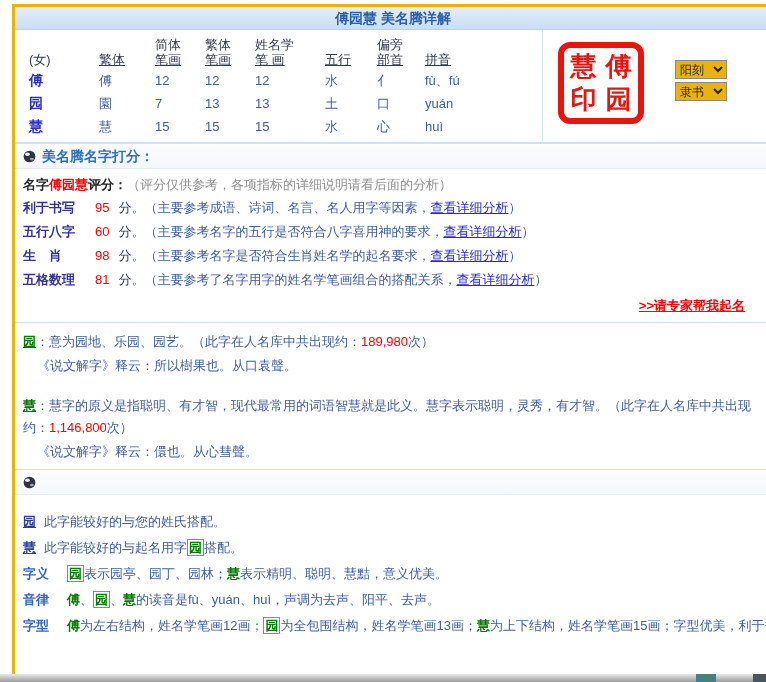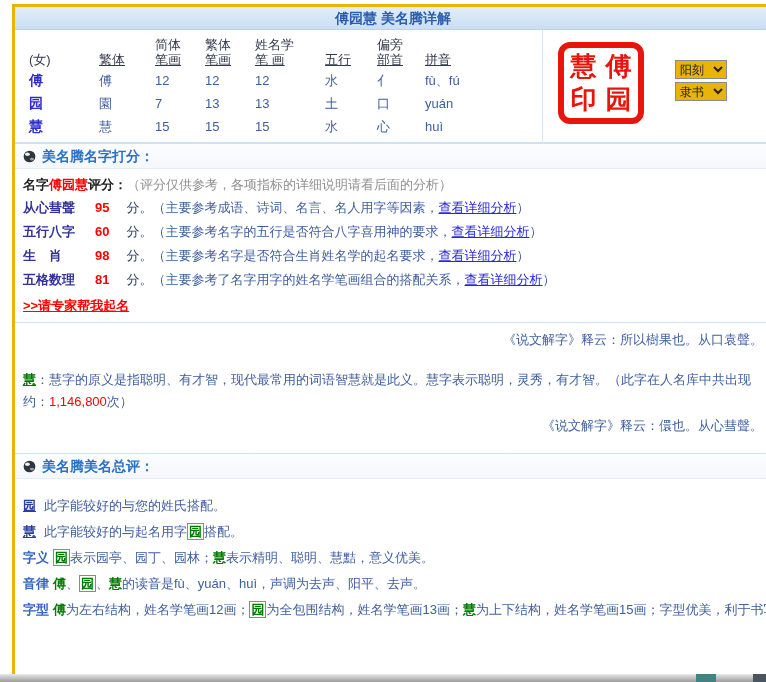--- a/index.html
+++ b/index.html
@@ -33,35 +33,35 @@
   .section:first-of-type{border-top:none;}
   .section-header{height:24px;line-height:24px;padding-left:8px;background:linear-gradient(#fdfdfe,#f4f7fb);
         border-bottom:1px solid #e4edf7;display:flex;align-items:center;}
   .section-title{color:#2a72c4;font-weight:bold;font-size:14px;margin-left:6px;}
   .globe{width:13px;height:13px;display:inline-block;}
   .sec-body{padding:4px 8px 2px 8px;}
   
   .intro-line{line-height:23px;}
   .score-row{line-height:24px;white-space:nowrap;}
   .score-label{display:inline-block;width:72px;color:#333399;font-weight:bold;}
-  .score-val{color:#ff0000;font-weight:bold;margin-right:17px;}
+  .score-val{color:#ff0000;font-weight:normal;margin-right:9px;}
   .score-unit{color:#2b3a66;}
   .detail-link{color:#2929d6;text-decoration:underline;cursor:pointer;}
-  .red-link-row{padding:6px 18px 6px 0;line-height:16px;}
+  .red-link-row{text-align:right;padding:6px 18px 6px 0;line-height:16px;}
   .red-link{color:#ff0000;font-weight:bold;text-decoration:underline;cursor:pointer;font-size:13px;}
   
   .mean-line{line-height:22px;margin-top:4px;}
-  .mean-shuowen{line-height:22px;margin:2px 0 18px 14px;text-align:right;}
-  .mean-shuowen.last{margin-bottom:14px;}
+  .mean-shuowen{line-height:22px;margin:2px 0 18px 14px;}
+  .mean-shuowen.last{margin-bottom:4px;}
   .lead-green{color:#007a00;font-weight:bold;text-decoration:underline;cursor:pointer;}
   
   .sum-body{padding:14px 8px 0 8px;}
   .sum-line{line-height:26px;white-space:nowrap;}
   .sum-lead{color:#2c3f9e;font-weight:bold;text-decoration:underline;margin-right:8px;cursor:pointer;}
-  .sum-label{color:#3565c0;font-weight:bold;margin-right:4px;}
+  .sum-label{color:#3565c0;font-weight:bold;margin-right:18px;}
   
   .seg-t{color:#3f5e9e;}
   .seg-g{color:#007a00;font-weight:bold;}
   .seg-gb{color:#007a00;font-weight:bold;border:1px solid #58ae58;padding:0 1px;}
   .seg-r{color:#ff0000;}
   .seg-rn{color:#ff0000;font-weight:bold;}
   .seg-b{color:#222222;font-weight:bold;}
   .seg-gray{color:#909090;}
   
   .bottom-strip{position:absolute;left:0;bottom:0;width:766px;height:8px;background:linear-gradient(#e9e9e9,#9a9a9a);}
@@ -214,55 +214,57 @@
       <svg class="globe" viewBox="0 0 14 14">
         <circle cx="7" cy="7" r="6.3" fill="#30343d"></circle>
         <ellipse cx="4.8" cy="4.6" rx="2.6" ry="1.9" fill="#ffffff" opacity="0.92"></ellipse>
         <ellipse cx="9.6" cy="9.8" rx="2.2" ry="1.5" fill="#aebdd4" opacity="0.8"></ellipse>
       </svg>
       <span class="section-title">美名腾名字打分：</span>
     </div>
     <div class="sec-body">
       <div class="intro-line"><span class="seg-b">名字</span><span class="seg-rn">傅园慧</span><span class="seg-b">评分：</span><span class="seg-gray">（评分仅供参考，各项指标的详细说明请看后面的分析）</span></div>
       <div class="score-row">
-        <span class="score-label">从心彗聲</span><span class="score-val">95</span><span class="score-unit">分。</span><span class="seg-t">（主要参考成语、诗词、名言、名人用字等因素，</span><span class="detail-link">查看详细分析</span><span class="seg-t">）</span>
+        <span class="score-label">利于书写</span><span class="score-val">95</span><span class="score-unit">分。</span><span class="seg-t">（主要参考成语、诗词、名言、名人用字等因素，</span><span class="detail-link">查看详细分析</span><span class="seg-t">）</span>
       </div>
       <div class="score-row">
         <span class="score-label">五行八字</span><span class="score-val">60</span><span class="score-unit">分。</span><span class="seg-t">（主要参考名字的五行是否符合八字喜用神的要求，</span><span class="detail-link">查看详细分析</span><span class="seg-t">）</span>
       </div>
       <div class="score-row">
         <span class="score-label">生　肖</span><span class="score-val">98</span><span class="score-unit">分。</span><span class="seg-t">（主要参考名字是否符合生肖姓名学的起名要求，</span><span class="detail-link">查看详细分析</span><span class="seg-t">）</span>
       </div>
       <div class="score-row">
         <span class="score-label">五格数理</span><span class="score-val">81</span><span class="score-unit">分。</span><span class="seg-t">（主要参考了名字用字的姓名学笔画组合的搭配关系，</span><span class="detail-link">查看详细分析</span><span class="seg-t">）</span>
       </div>
       <div class="red-link-row">
         <span class="red-link">&gt;&gt;请专家帮我起名</span>
       </div>
     </div>
   </div>
 
   <div class="section">
     <div class="sec-body">
+      <div class="mean-line">
+        <span class="lead-green">园</span><span><span class="seg-t">：意为园地、乐园、园艺。（此字在人名库中共出现约：</span><span class="seg-r">189,980</span><span class="seg-t">次）</span></span>
+      </div>
       <div class="mean-shuowen">《说文解字》释云：所以樹果也。从口袁聲。</div>
       <div class="mean-line">
         <span class="lead-green">慧</span><span><span class="seg-t">：慧字的原义是指聪明、有才智，现代最常用的词语智慧就是此义。慧字表示聪明，灵秀，有才智。（此字在人名库中共出现约：</span><span class="seg-r">1,146,800</span><span class="seg-t">次）</span></span>
       </div>
       <div class="mean-shuowen last">《说文解字》释云：儇也。从心彗聲。</div>
     </div>
   </div>
 
   <div class="section">
     <div class="section-header">
       <svg class="globe" viewBox="0 0 14 14">
         <circle cx="7" cy="7" r="6.3" fill="#30343d"></circle>
         <ellipse cx="4.8" cy="4.6" rx="2.6" ry="1.9" fill="#ffffff" opacity="0.92"></ellipse>
         <ellipse cx="9.6" cy="9.8" rx="2.2" ry="1.5" fill="#aebdd4" opacity="0.8"></ellipse>
       </svg>
-      <span class="section-title">美名腾美名总评：</span>
     </div>
     <div class="sec-body sum-body">
       <div class="sum-line">
         <span class="sum-lead">园</span><span><span class="seg-t">此字能较好的与您的姓氏搭配。</span></span>
       </div>
       <div class="sum-line">
         <span class="sum-lead">慧</span><span><span class="seg-t">此字能较好的与起名用字</span><span class="seg-gb">园</span><span class="seg-t">搭配。</span></span>
       </div>
       <div class="sum-line">
         <span class="sum-label">字义</span><span><span class="seg-gb">园</span><span class="seg-t">表示园亭、园丁、园林；</span><span class="seg-g">慧</span><span class="seg-t">表示精明、聪明、慧黠，意义优美。</span></span>

